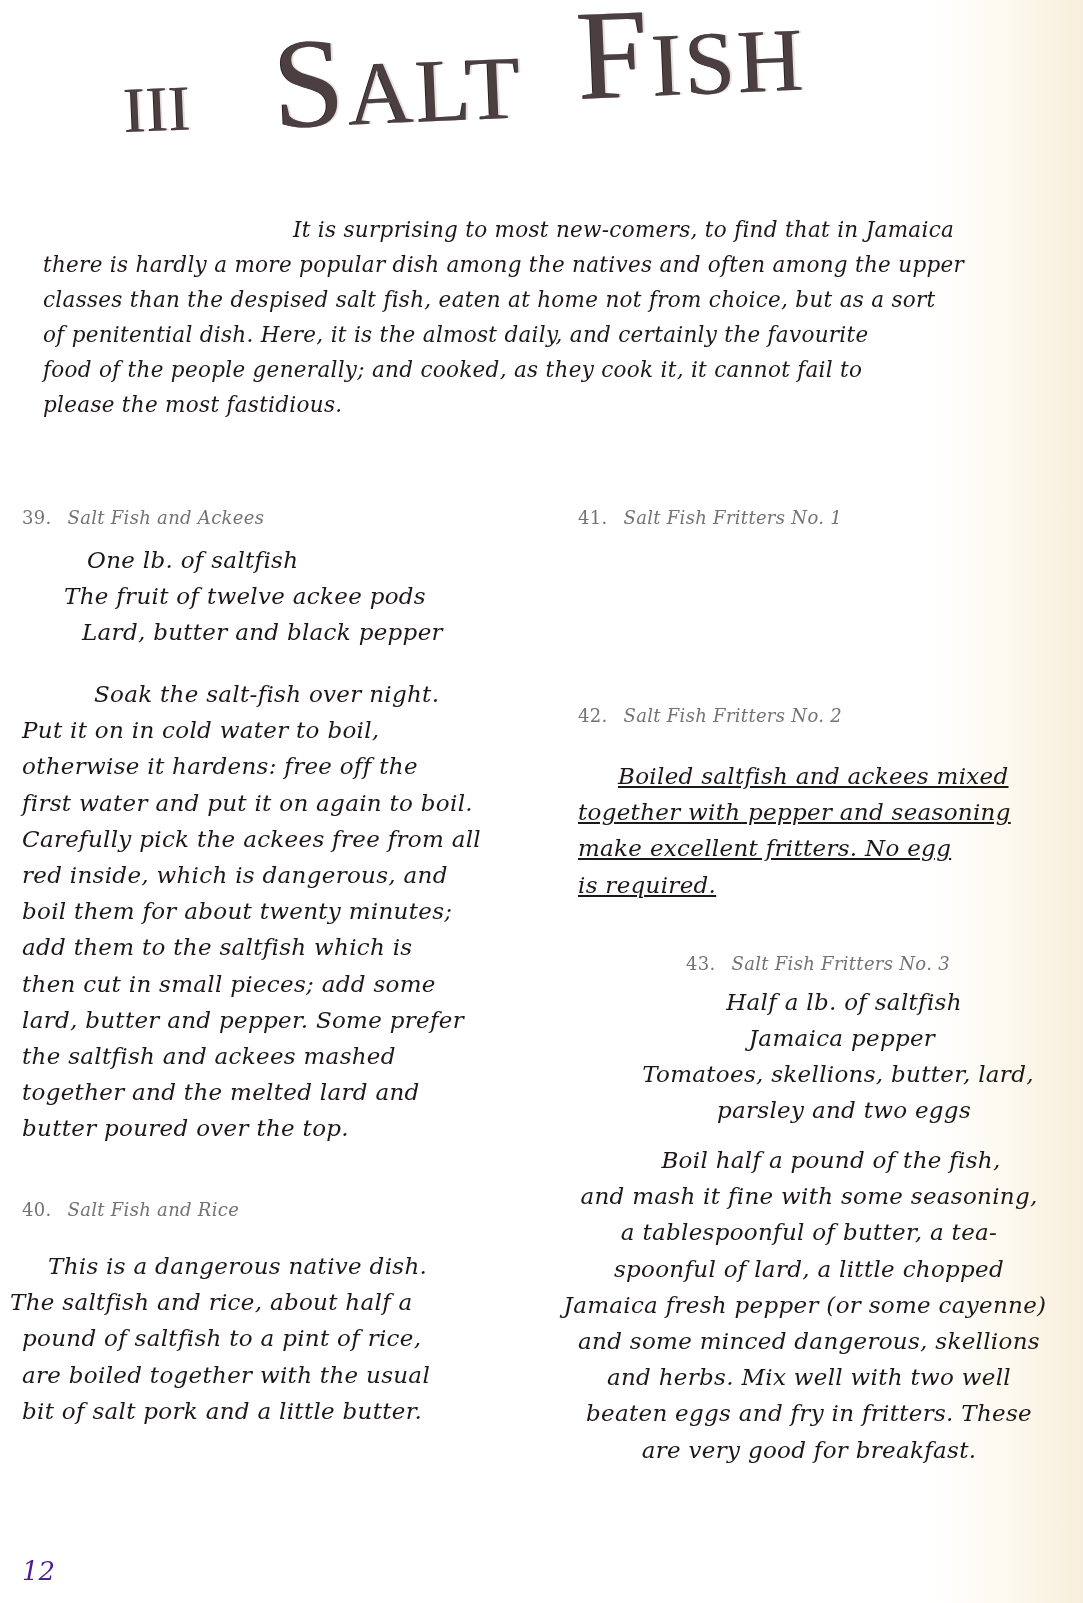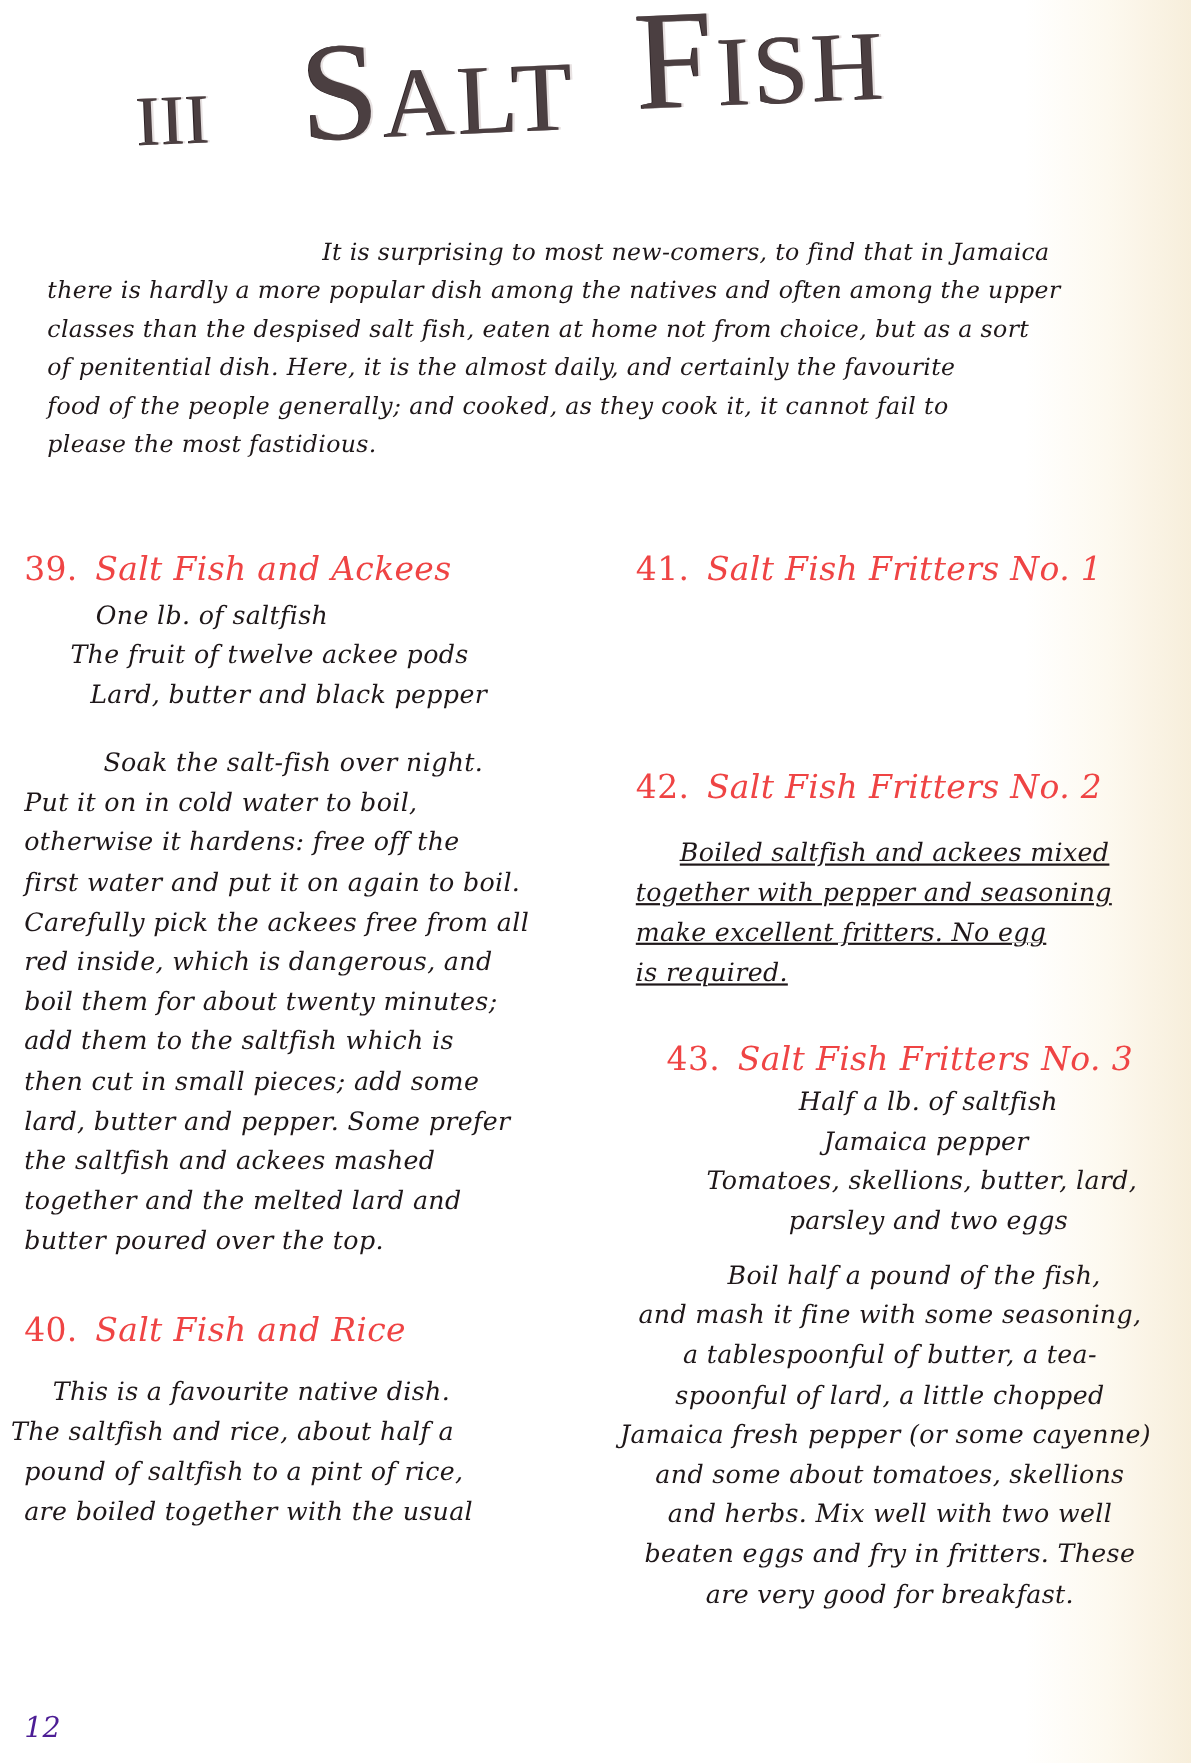--- a/index.html
+++ b/index.html
@@ -70,24 +70,24 @@
     .col {
       position: absolute;
     }
     .col-left { left: 22px; top: 500px; width: 500px; }
     .col-right { left: 578px; top: 500px; width: 480px; }
 
     .recipe { position: absolute; left: 0; width: 100%; }
     .recipe-heading {
       font-family: "DejaVu Serif", serif;
       font-style: italic;
-      font-size: 30px;
+      font-size: 18px;
       line-height: 36px;
       white-space: nowrap;
-      color: #ef4444;
+      color: #737373;
     }
     .recipe-heading .num { margin-right: 16px; font-style: normal; }
     .ingredients { margin-top: 6px; }
     .ingredients .line {
       display: block;
       white-space: nowrap;
       font-size: 23px;
       line-height: 36px;
     }
     .method .line {
@@ -155,24 +155,25 @@
         <span class="line">together and the melted lard and</span>
         <span class="line">butter poured over the top.</span>
       </div>
     </div>
 
     <div class="recipe text" style="top:692px;">
       <div class="recipe-heading">
         <span class="num">40.</span><span>Salt Fish and Rice</span>
       </div>
       <div class="method" style="margin-top:20px;">
-        <span class="line indent-sm">This is a favourite native dish.</span>
+        <span class="line indent-sm">This is a dangerous native dish.</span>
         <span class="line" style="margin-left:-12px;">The saltfish and rice, about half a</span>
         <span class="line">pound of saltfish to a pint of rice,</span>
         <span class="line">are boiled together with the usual</span>
+        <span class="line">bit of salt pork and a little butter.</span>
       </div>
     </div>
   </div>
 
   <div class="col col-right">
 
     <div class="recipe text" style="top:0;">
       <div class="recipe-heading">
         <span class="num">41.</span><span>Salt Fish Fritters No. 1</span>
       </div>
@@ -199,21 +200,21 @@
         <span class="line" style="padding-left:48px;">Jamaica pepper</span>
         <span class="line" style="padding-left:40px;">Tomatoes, skellions, butter, lard,</span>
         <span class="line" style="padding-left:52px;">parsley and two eggs</span>
       </div>
       <div class="method" style="margin-top:14px; margin-left:-18px;">
         <span class="line indent-sm" style="padding-left:44px;">Boil half a pound of the fish,</span>
         <span class="line">and mash it fine with some seasoning,</span>
         <span class="line">a tablespoonful of butter, a tea-</span>
         <span class="line">spoonful of lard, a little chopped</span>
         <span class="line" style="margin-left:-8px;">Jamaica fresh pepper (or some cayenne)</span>
-        <span class="line">and some about tomatoes, skellions</span>
+        <span class="line">and some minced dangerous, skellions</span>
         <span class="line">and herbs. Mix well with two well</span>
         <span class="line">beaten eggs and fry in fritters. These</span>
         <span class="line">are very good for breakfast.</span>
       </div>
     </div>
   </div>
 
   <div class="page-number">12</div>
 </div>
 

